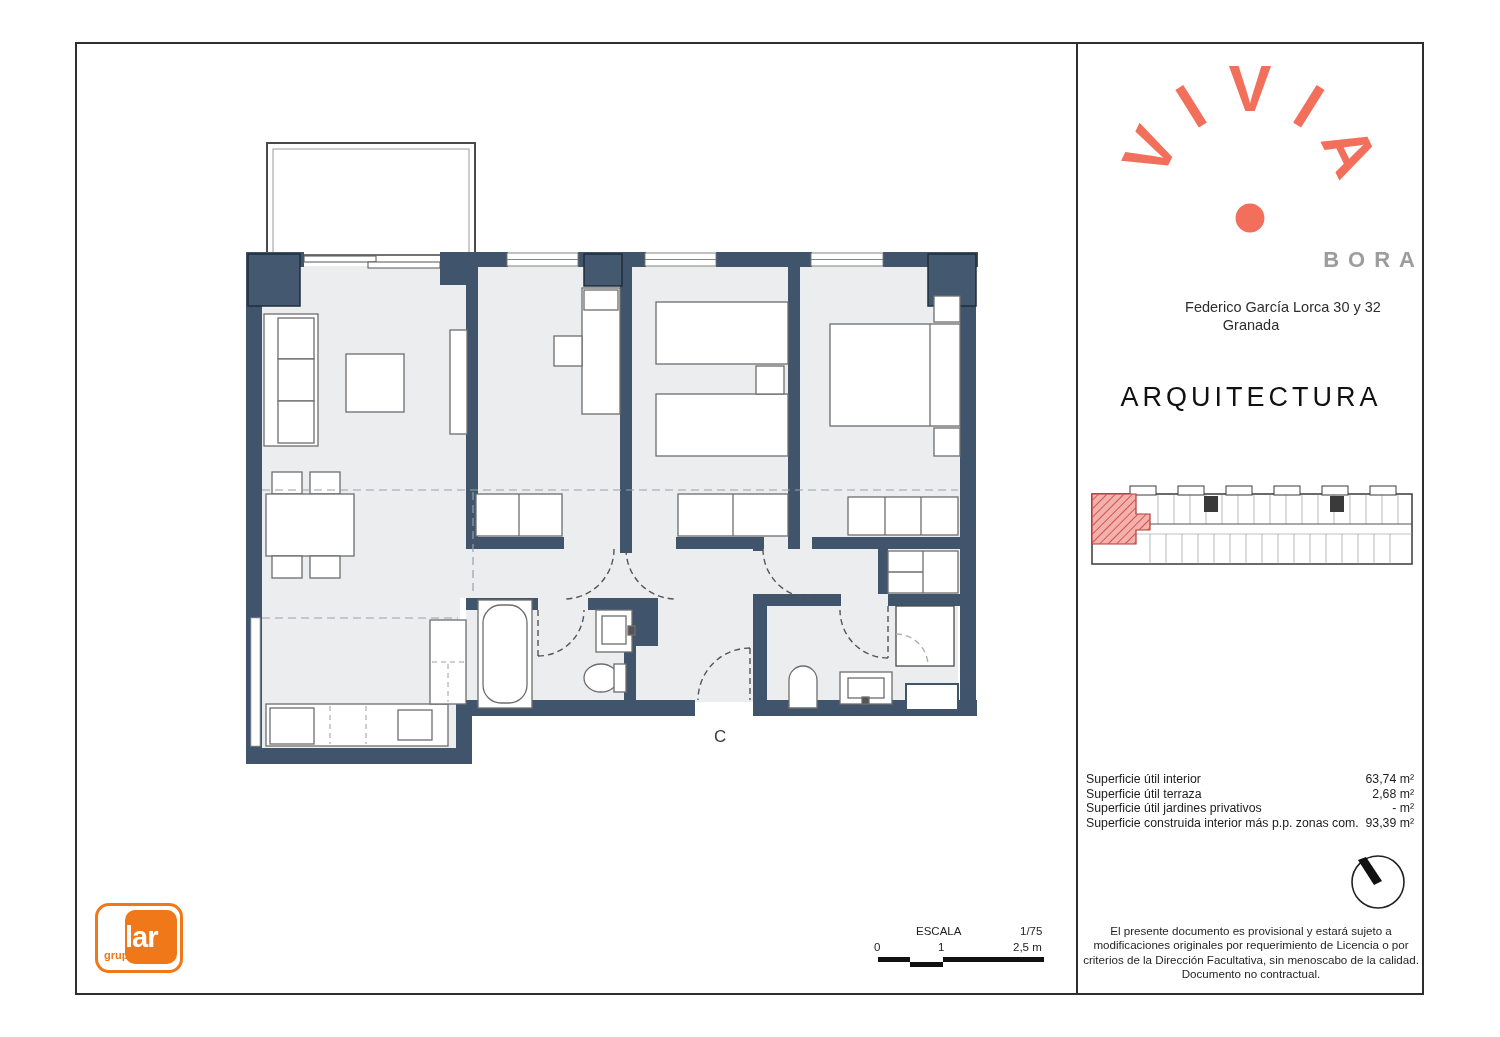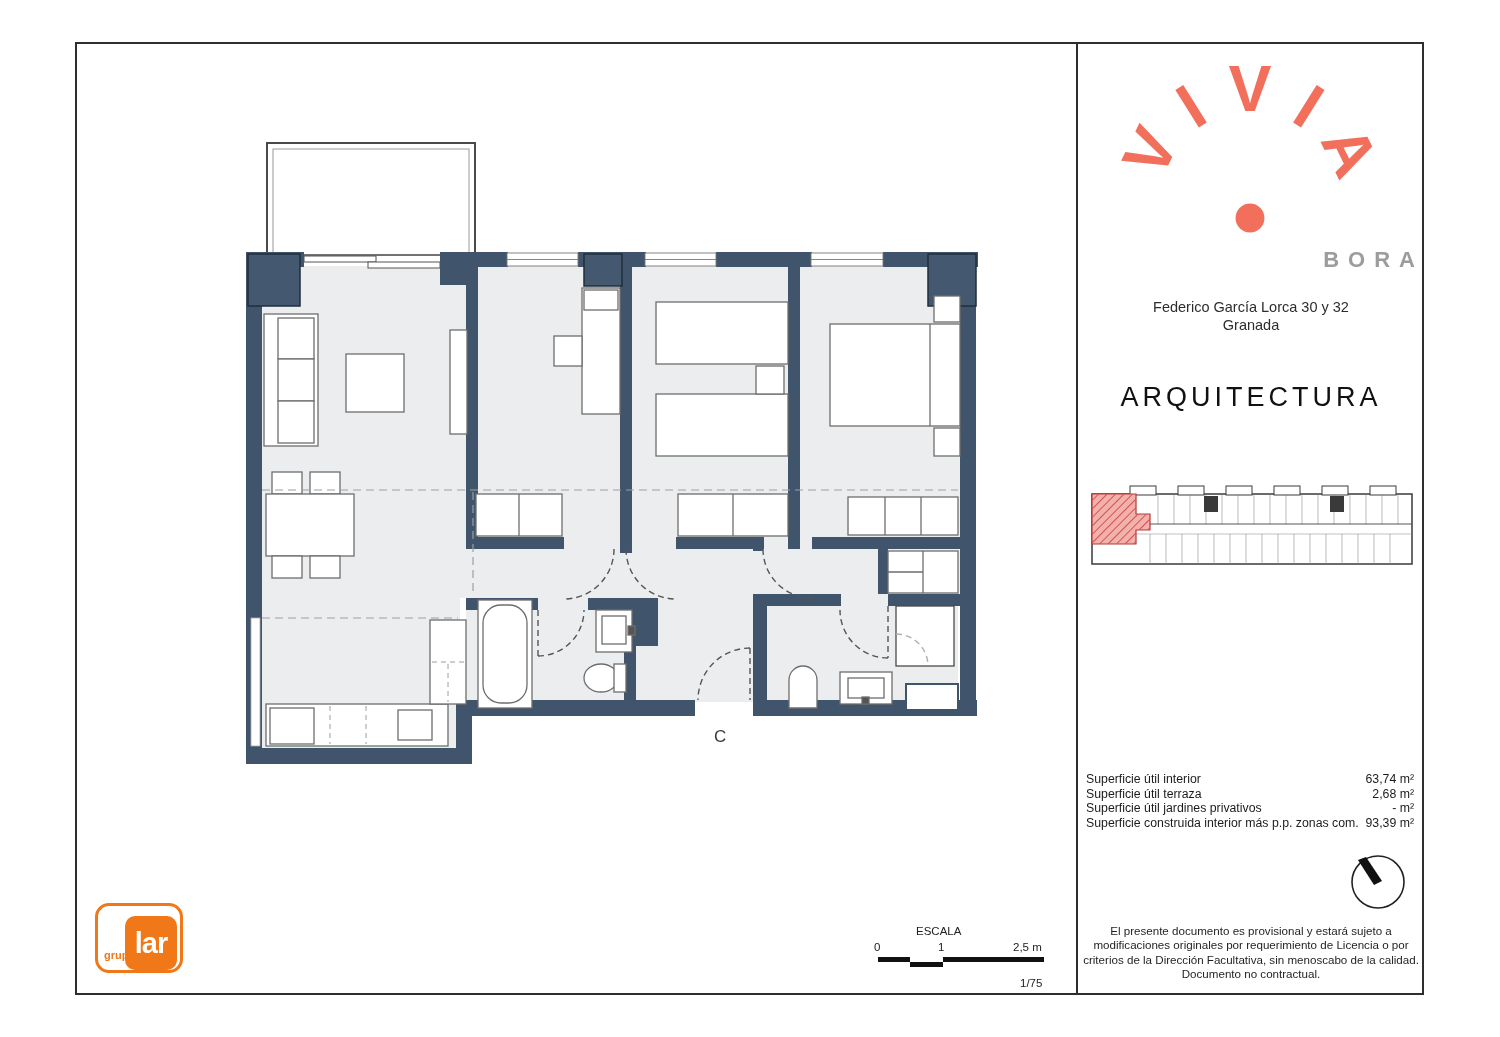--- a/index.html
+++ b/index.html
@@ -5,40 +5,40 @@
   html,body{margin:0;padding:0;background:#ffffff;}
   #page{position:relative;width:1500px;height:1037px;background:#fff;
         font-family:"Liberation Sans", sans-serif;overflow:hidden;}
   #frame{position:absolute;left:75px;top:42px;width:1349px;height:953px;
          border:2px solid #2e2e2e;box-sizing:border-box;}
   #divider{position:absolute;left:1076px;top:42px;width:2px;height:953px;background:#2e2e2e;}
 
   
   .rp{position:absolute;left:1078px;width:346px;text-align:center;}
   #bora{top:247px;font-size:22px;font-weight:700;letter-spacing:9px;color:#9c9c9c;text-align:right;}
-  #addr1{top:299px;font-size:14.5px;color:#2d2d2d;}
+  #addr1{top:299px;font-size:14.5px;color:#2d2d2d;padding-left:32px;}
   #addr2{top:317px;font-size:14.5px;color:#2d2d2d;}
   #arq{top:382px;font-size:27px;font-weight:500;letter-spacing:4px;color:#111;}
   #unitblock{position:absolute;left:1086px;top:722px;width:330px;text-align:left;color:#1c1c1c;}
   #unitblock .l1{font-size:15px;margin:0 0 3px 0;}
   #unitblock .l2{font-size:15px;}
   #areas{position:absolute;left:1086px;top:772px;width:328px;font-size:12.3px;color:#1c1c1c;}
   #areas .row{display:flex;justify-content:space-between;line-height:14.6px;}
   #disclaimer{position:absolute;left:1082px;top:924px;width:338px;font-size:11.6px;
               line-height:14.4px;color:#1f1f1f;text-align:center;}
 
   
   .scl{position:absolute;font-size:11.5px;color:#222;}
   .sbar{position:absolute;background:#111;}
 
   
   #larlogo{position:absolute;left:95px;top:903px;width:88px;height:70px;
            border:3px solid #F07818;border-radius:14px;background:#fff;box-sizing:border-box;}
   #larlogo .orange{position:absolute;right:3px;top:4px;width:52px;height:54px;
-           background:#F07818;border-radius:10px;display:flex;align-items:center;justify-content:center;margin-top:6px;}
+           background:#F07818;border-radius:10px;display:flex;align-items:center;}
   #larlogo .orange span{color:#fff;font-weight:700;font-size:29px;letter-spacing:-1px;}
   #larlogo .grupo{position:absolute;left:6px;bottom:9px;color:#F07818;font-weight:700;font-size:11px;}
 
   svg text{font-family:"Liberation Sans", sans-serif;}
 </style>
 </head>
 <body>
 
 <div id="page">
   <div id="frame"></div>
@@ -303,21 +303,21 @@
   </div>
 
   <svg width="60" height="60" viewBox="0 0 60 60" style="position:absolute;left:1348px;top:852px;">
     <circle cx="30" cy="30" r="26" fill="#fff" stroke="#222" stroke-width="1.6"></circle>
     <polygon points="10,8 18,5 34,29 26,33" fill="#111"></polygon>
   </svg>
 
   <div id="disclaimer">El presente documento es provisional y estará sujeto a modificaciones originales por requerimiento de Licencia o por criterios de la Dirección Facultativa, sin menoscabo de la calidad. Documento no contractual.</div>
 
   <span class="scl" style="left:916px;top:925px;">ESCALA</span>
-  <span class="scl" style="left:1020px;top:977px;">1/75</span>
+  <span class="scl" style="left:1020px;top:925px;">1/75</span>
   <span class="scl" style="left:874px;top:941px;">0</span>
   <span class="scl" style="left:938px;top:941px;">1</span>
   <span class="scl" style="left:1013px;top:941px;text-align:center;">2,5 m</span>
   <div class="sbar" style="left:878px;top:957px;width:32px;height:5px;"></div>
   <div class="sbar" style="left:910px;top:962px;width:33px;height:5px;"></div>
   <div class="sbar" style="left:943px;top:957px;width:101px;height:5px;"></div>
 
   <div id="larlogo">
     <div class="orange">
       <span>lar</span>

